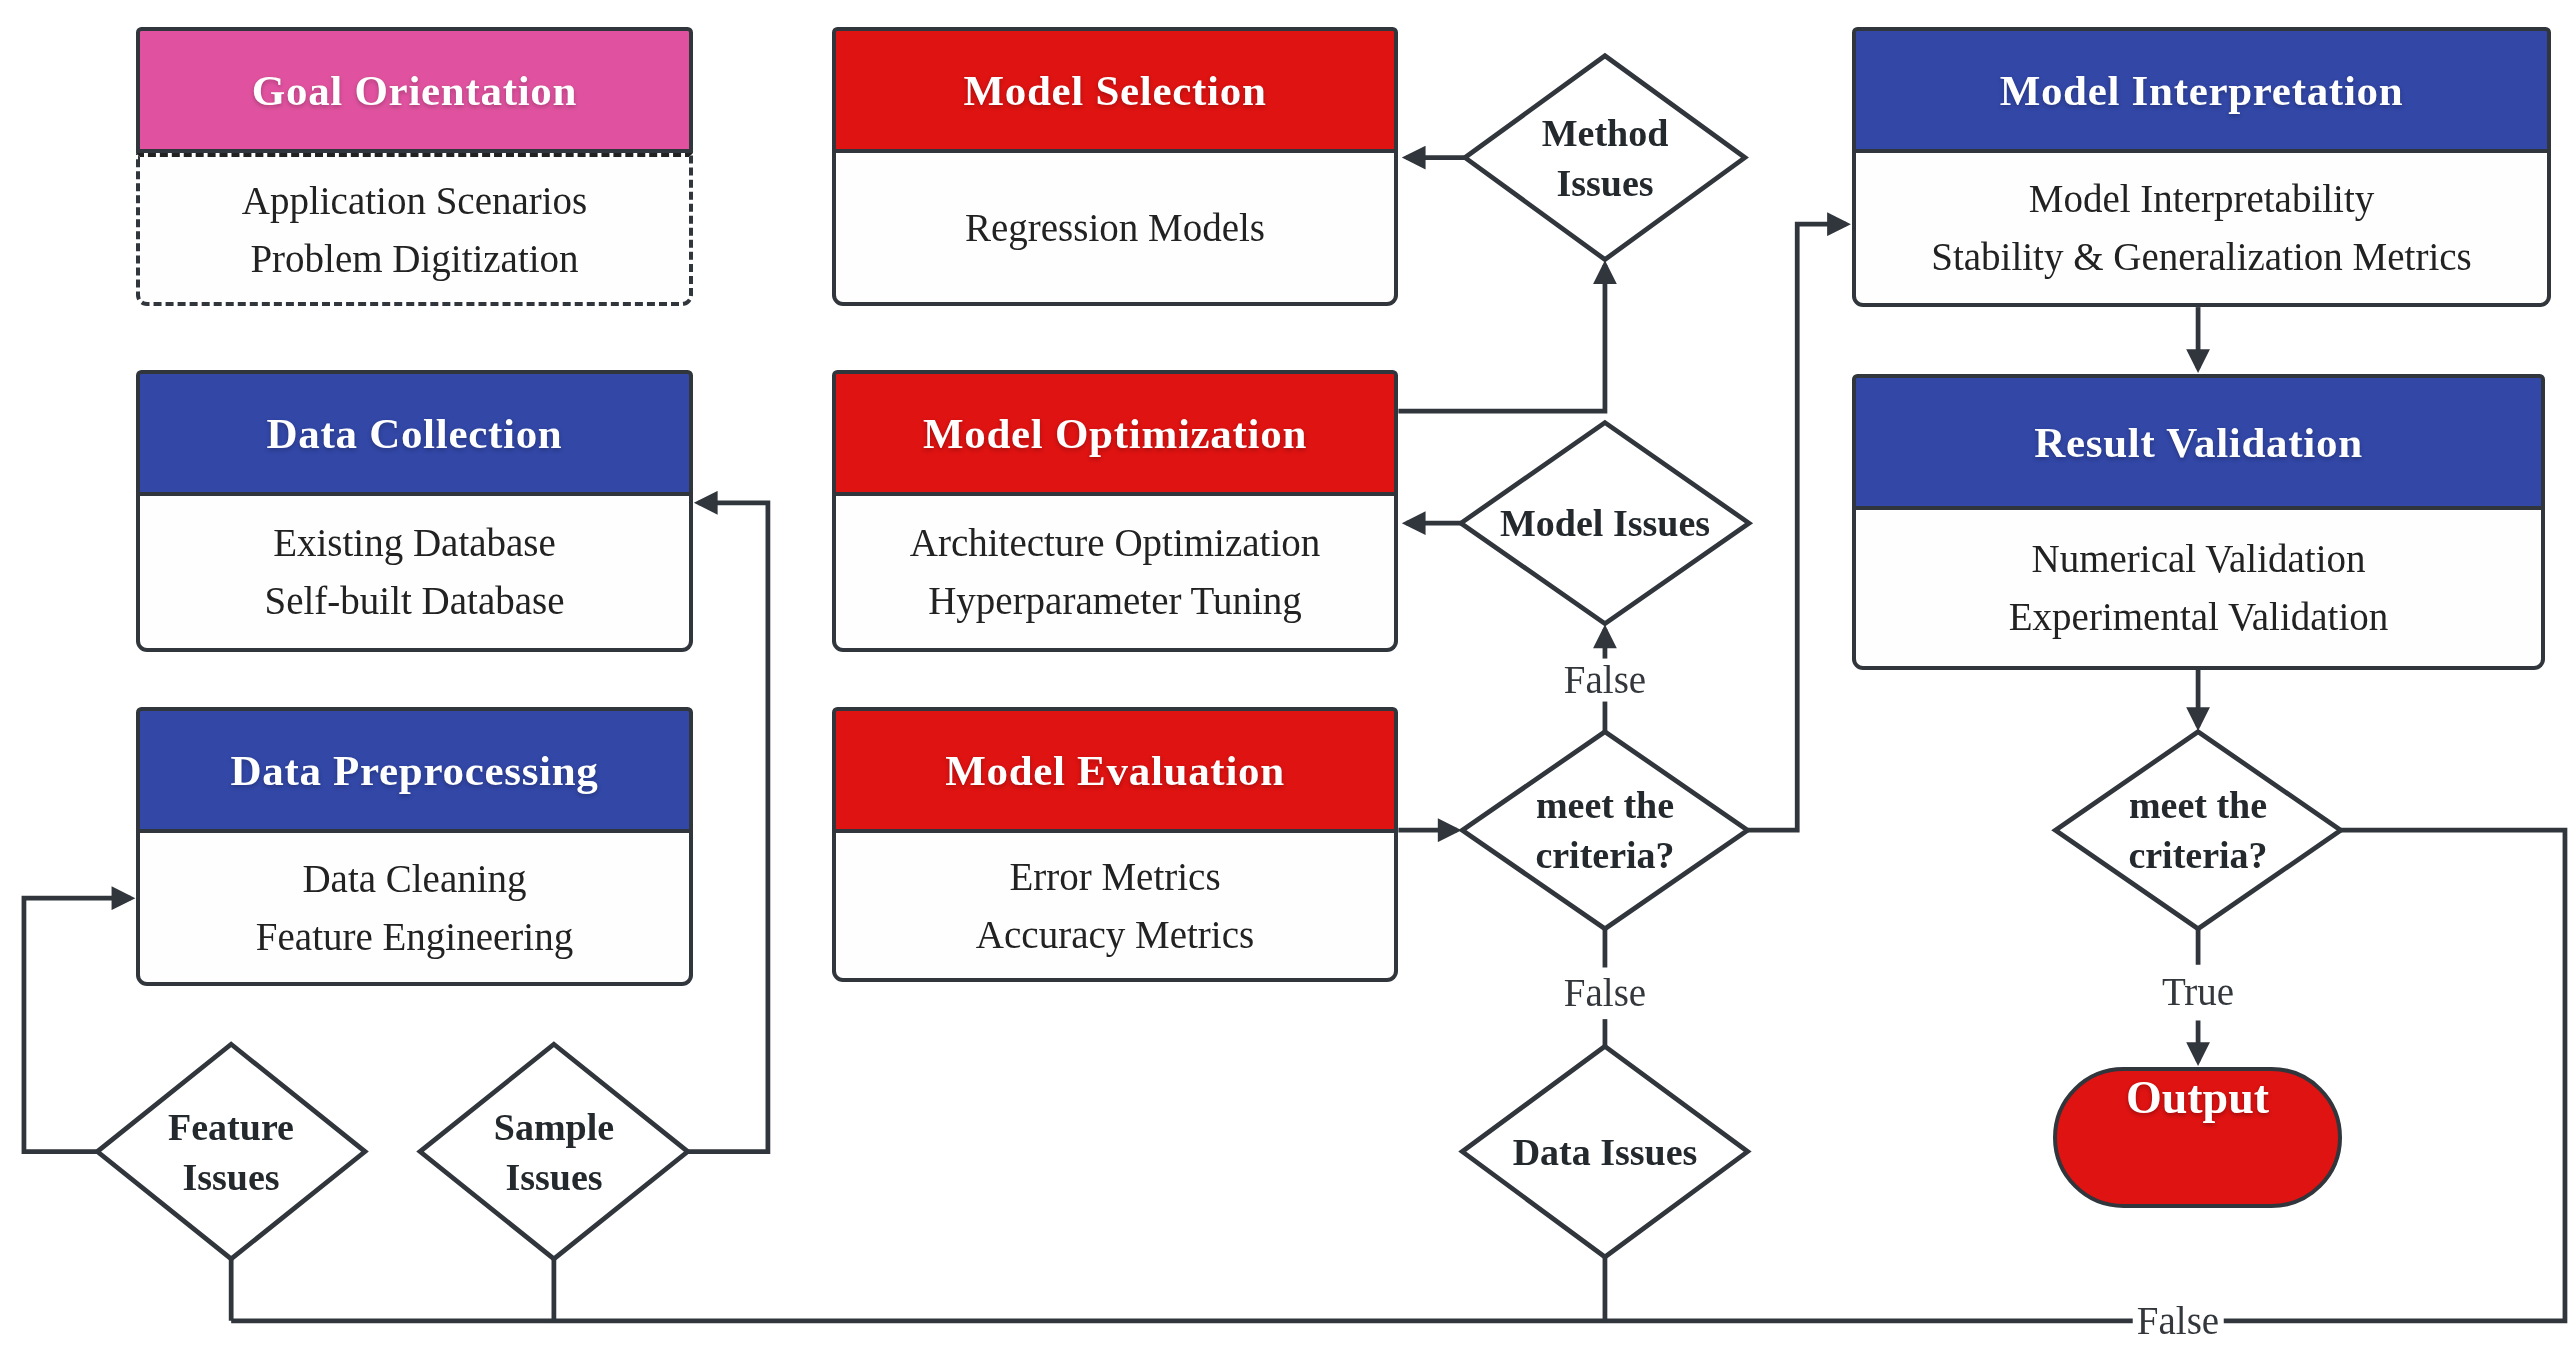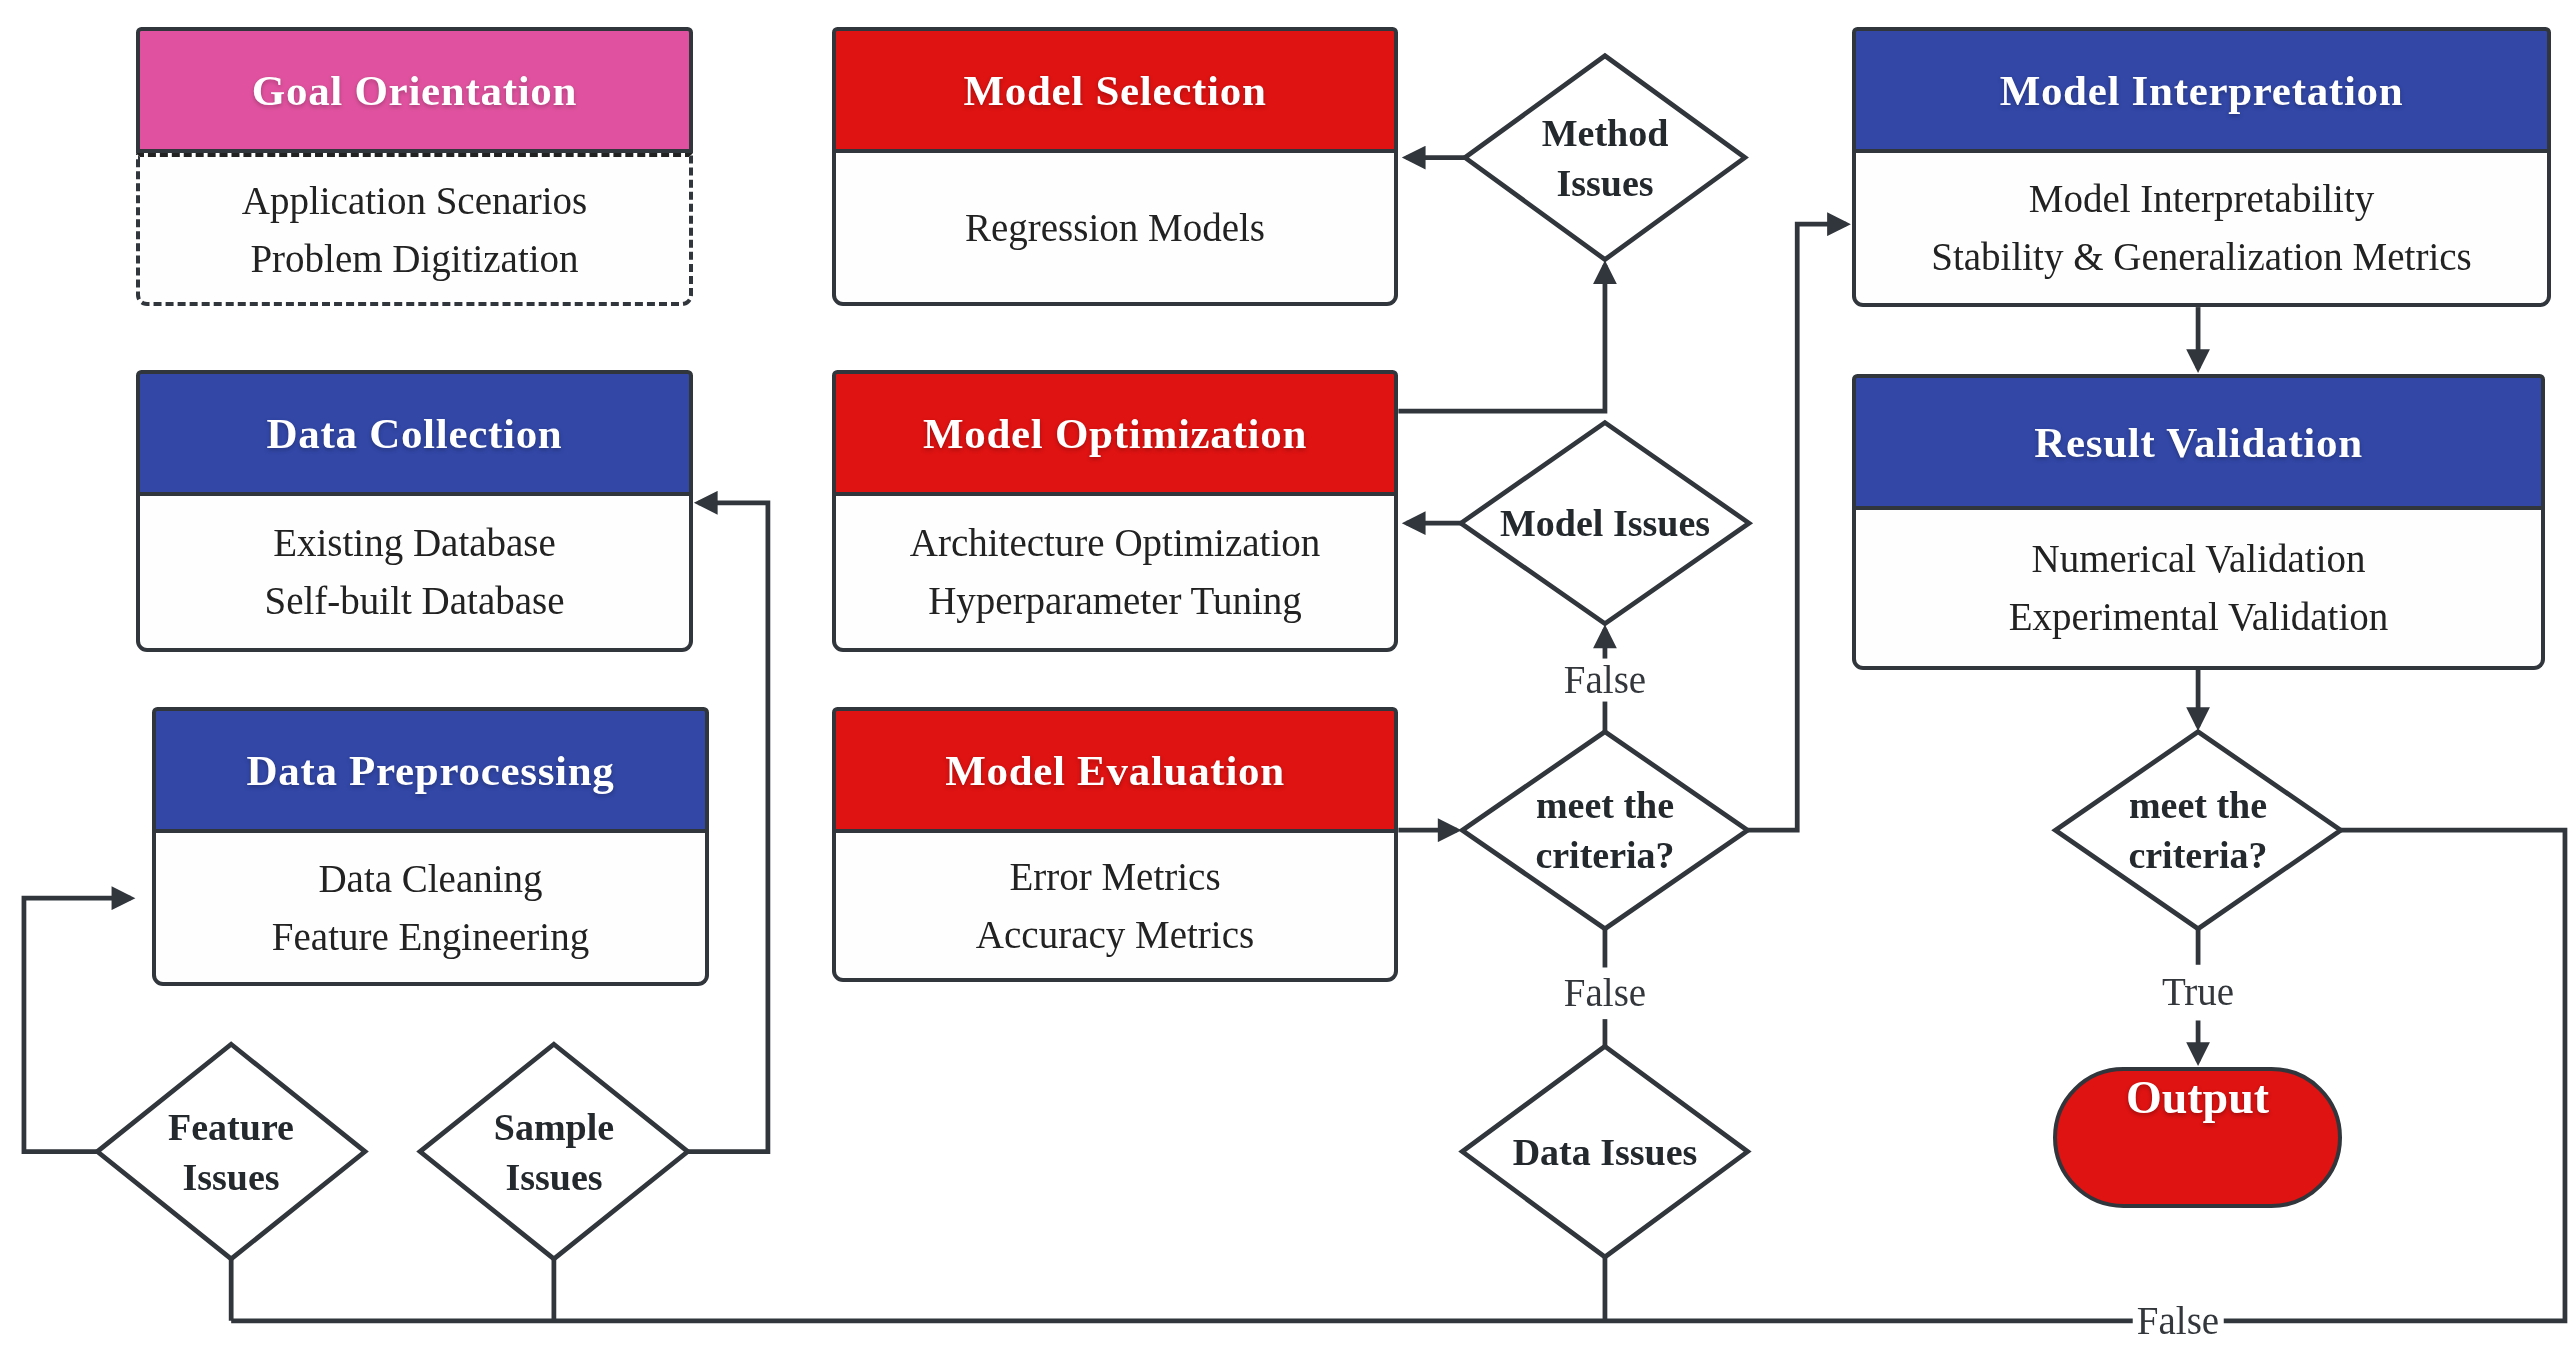--- a/index.html
+++ b/index.html
@@ -113,21 +113,21 @@
   <div class="stage" style="left:136px;top:370px;width:557px;height:282px;">
     <div class="hd blue">
       <span>Data Collection</span>
     </div>
     <div class="bd">
       <span>Existing Database</span>
       <span>Self-built Database</span>
     </div>
   </div>
 
-  <div class="stage" style="left:136px;top:707px;width:557px;height:279px;margin-left:16px;">
+  <div class="stage" style="left:136px;top:707px;width:557px;height:279px;">
     <div class="hd blue">
       <span>Data Preprocessing</span>
     </div>
     <div class="bd">
       <span>Data Cleaning</span>
       <span>Feature Engineering</span>
     </div>
   </div>
 
   <div class="stage" style="left:832px;top:27px;width:566px;height:279px;">

